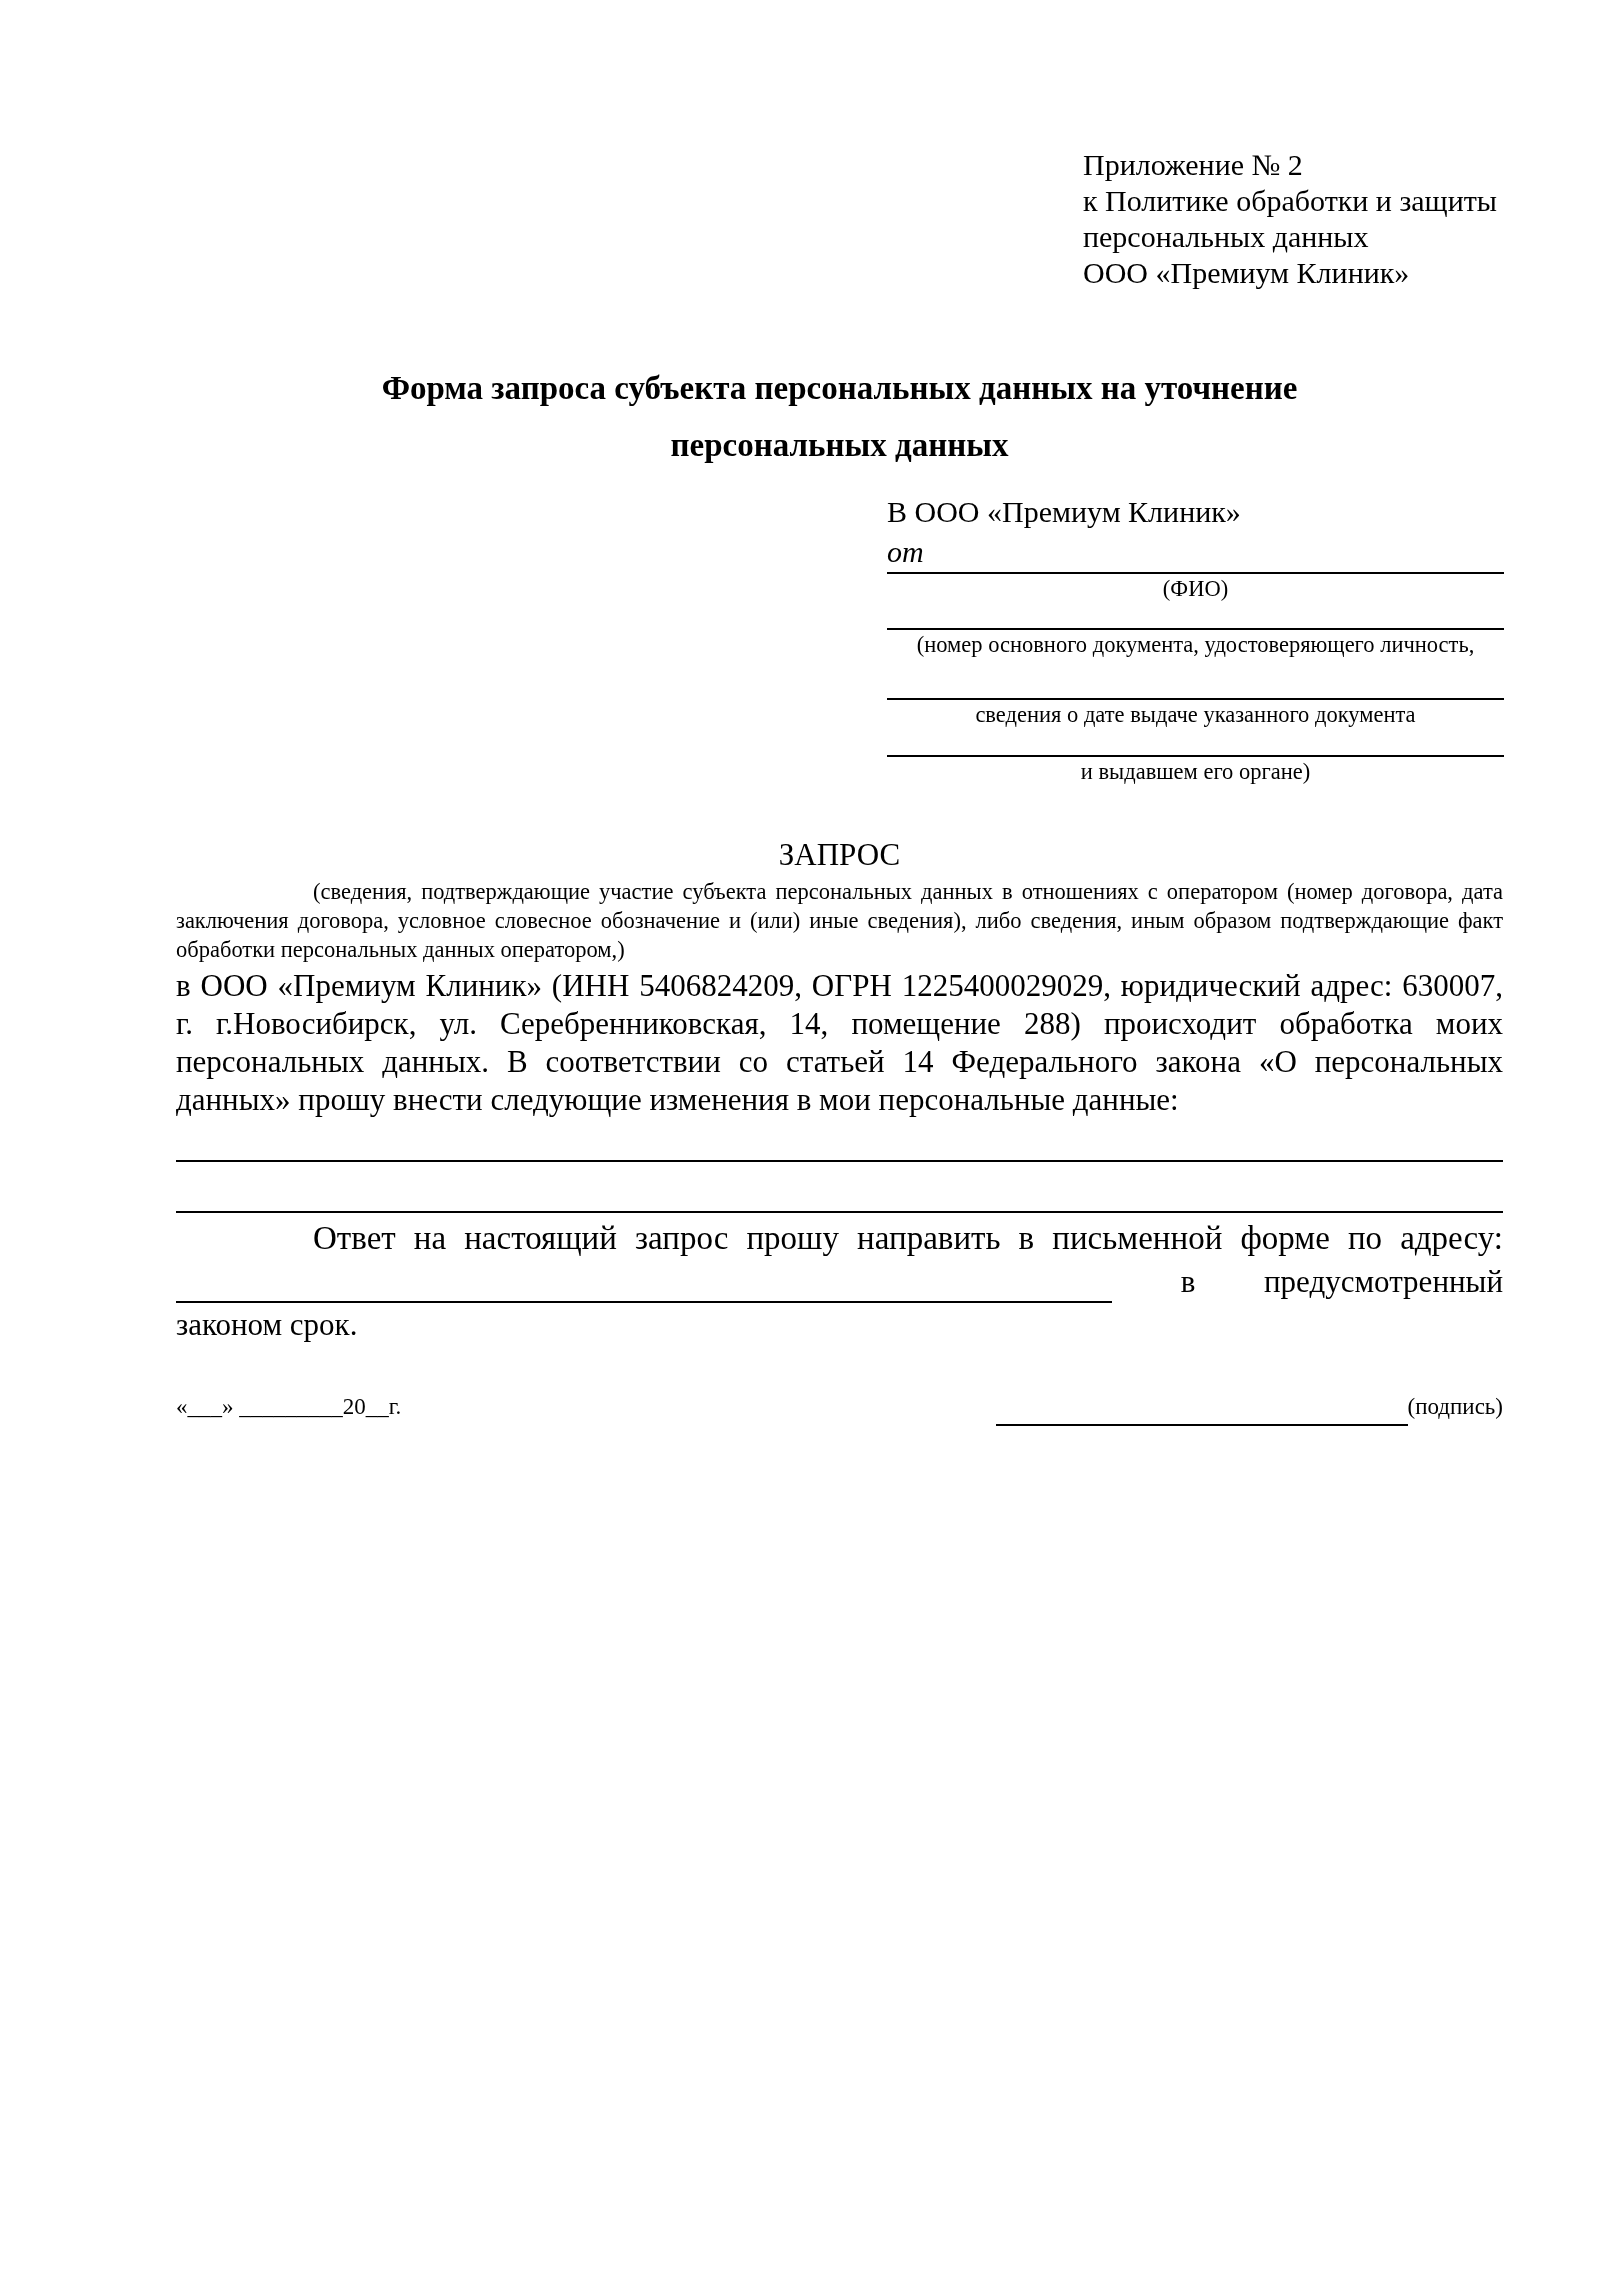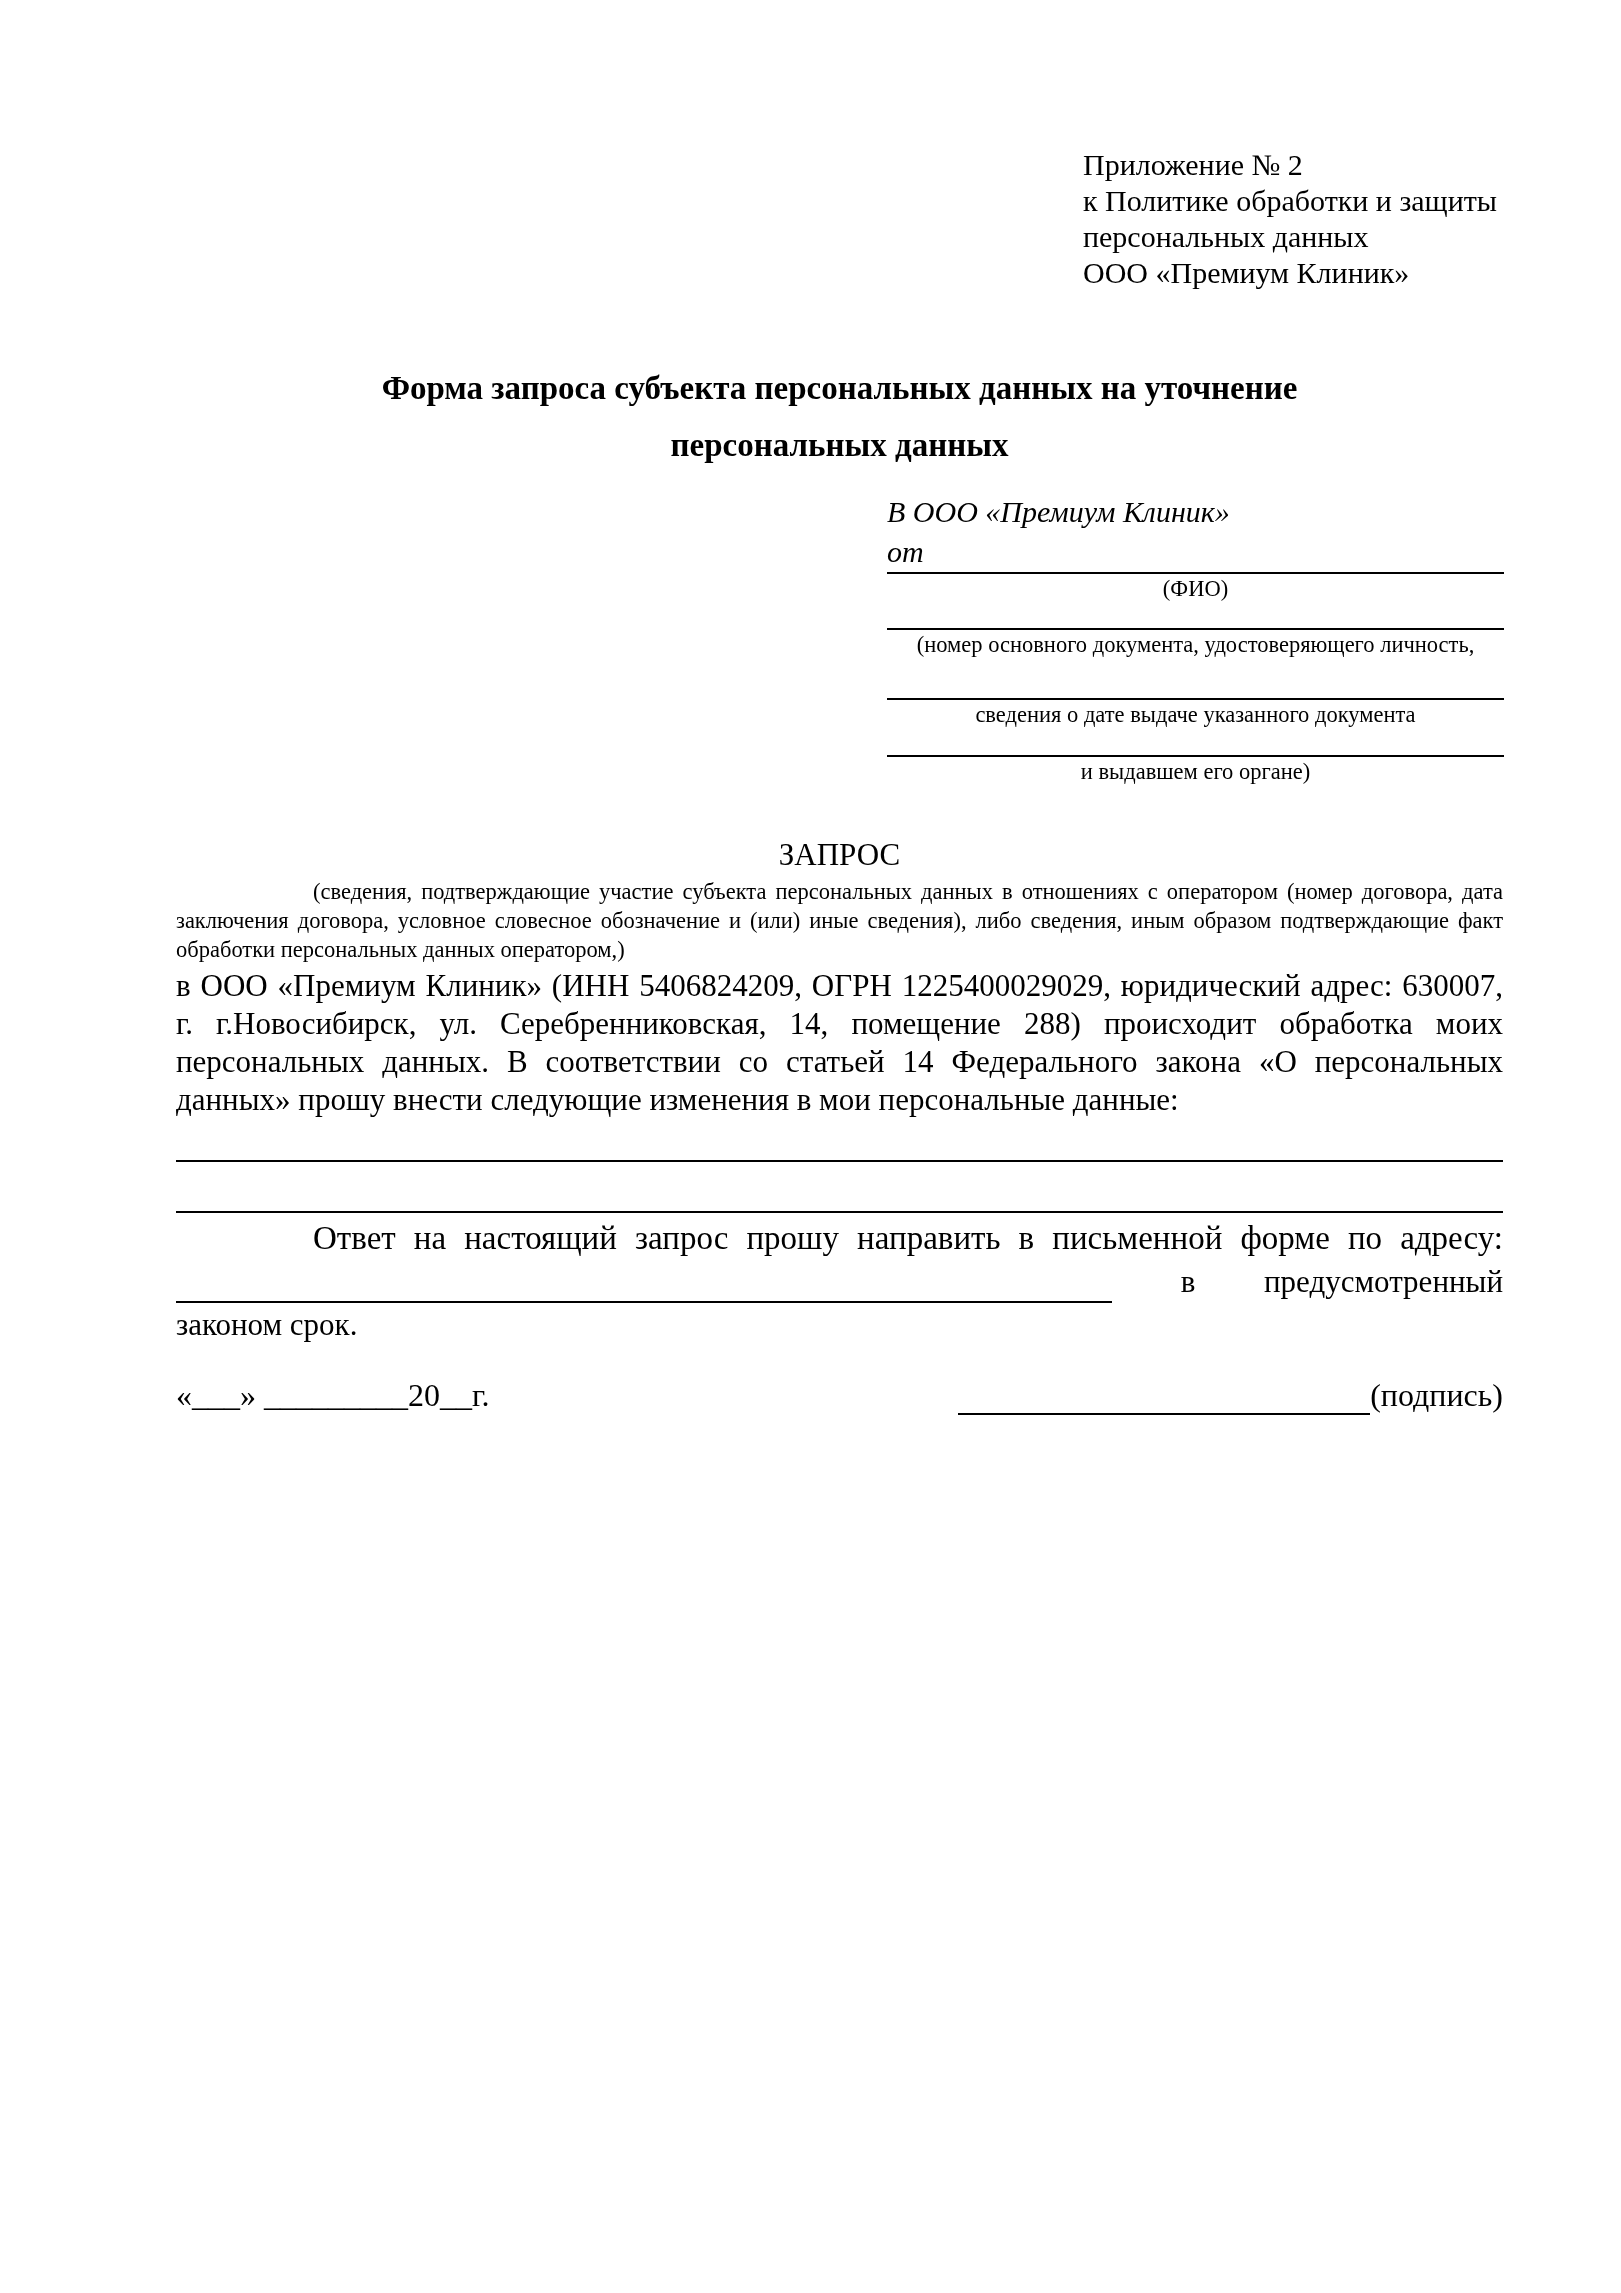--- a/index.html
+++ b/index.html
@@ -15,21 +15,21 @@
     overflow:hidden;
     background:#fff;
   }
   .appendix { margin-left:907px; font-size:30px; line-height:36px; }
   .title {
     margin:69px auto 0; max-width:1059px;
     text-align:center; font-weight:bold;
     font-size:33px; line-height:57px;
   }
   .addressee { margin-left:711px; margin-top:17.6px; width:617px; font-size:30px; line-height:39px; }
-  .addr-to   { height:40px; white-space:nowrap;font-style:italic; }
+  .addr-to   { height:40px; white-space:nowrap; }
   .addr-from { height:42px; border-bottom:2.9px solid #000;font-style:italic; }
   .addr-caption { font-size:22.5px; line-height:29px; text-align:center; }
   .addr-sp2 { height:27.4px; border-bottom:2.9px solid #000; }
   .addr-sp3 { height:41px; border-bottom:2.9px solid #000; }
   .addr-sp4 { height:28px; border-bottom:2.9px solid #000; }
   .zapros { margin-top:49px; text-align:center; font-size:31px; line-height:39px; }
   .intro-row { display:flex; margin-top:4.9px; font-size:31px; line-height:39px; }
   .intro-text { white-space:nowrap; padding-left:137px; }
   .intro-line { flex:1; border-bottom:2.9px solid #000; margin:0 3.9px 4.9px 11.8px; }
   .note {
@@ -40,22 +40,22 @@
   .blank1 { height:43px; border-bottom:2.9px solid #000; }
   .blank2 { height:51px; border-bottom:2.9px solid #000; }
   .reply1 {
     font-size:33px; line-height:43px; margin-top:3.9px;
     text-align:justify; text-align-last:justify; text-indent:137px;
   }
   .reply2 { display:flex; justify-content:space-between; align-items:flex-end; font-size:31px; line-height:43px; }
   .reply2-line { width:936px; border-bottom:2.9px solid #000; height:33px; }
   .reply3 { font-size:31px; line-height:43px; }
   .footer-row {
-    margin-top:30px; display:flex; justify-content:space-between;
-    align-items:flex-start; font-size:32px; line-height:39px;
+    margin-top:41px; display:flex; justify-content:space-between;
+    align-items:flex-start; font-size:23px; line-height:39px;
   }
   .sig-group { display:flex; align-items:flex-end; }
   .sig-line { width:412px; border-bottom:2.9px solid #000; height:29px; }
 </style>
 </head>
 <body>
 
 <div class="page">
 
   <div class="appendix">

